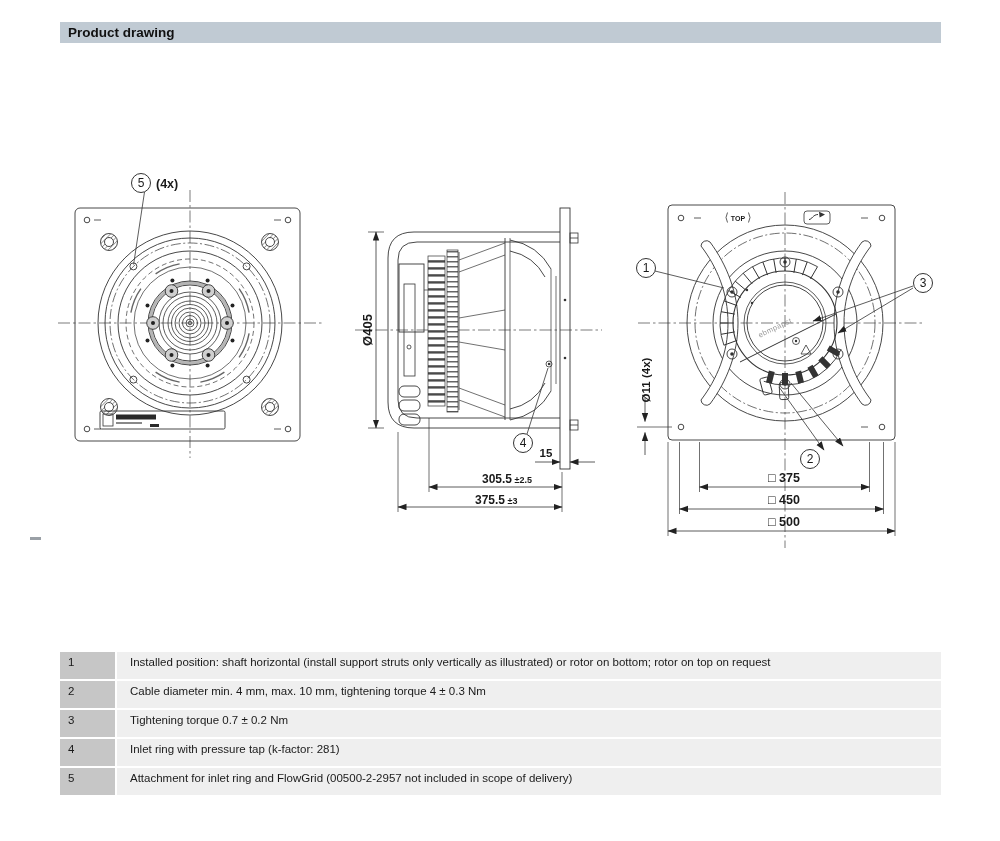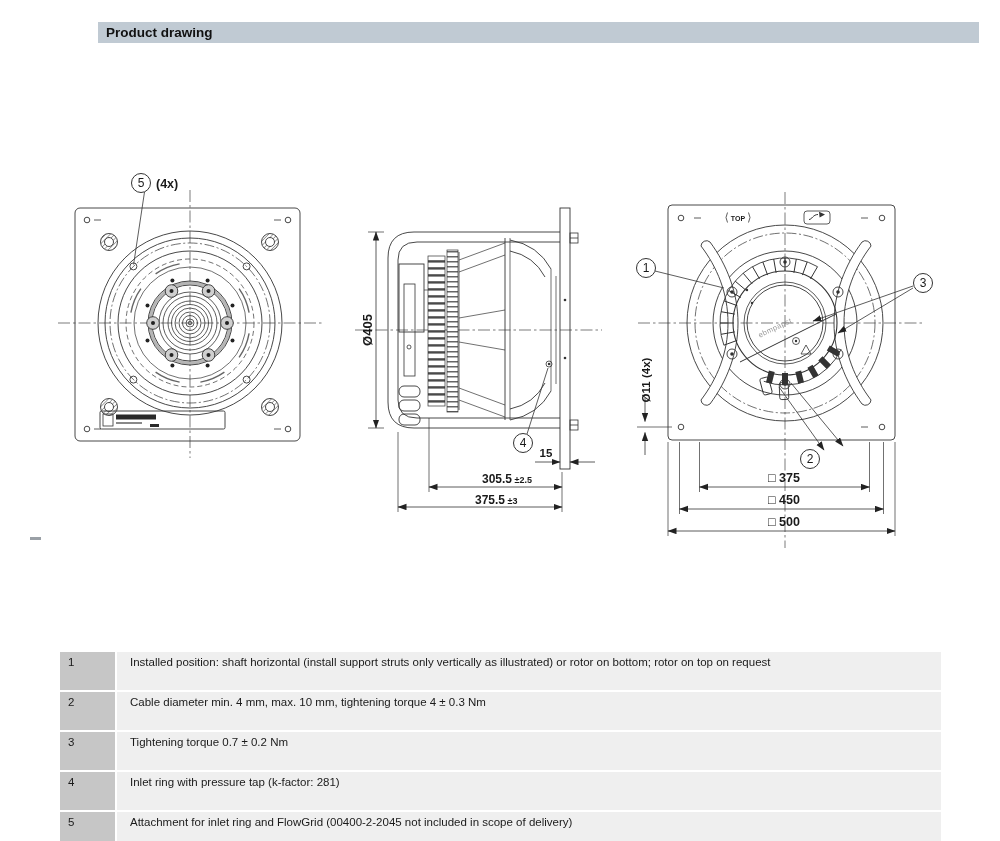--- a/index.html
+++ b/index.html
@@ -1,35 +1,35 @@
 <!DOCTYPE html>
 <html><head>
 <meta charset="utf-8">
 <style>
   html,body{margin:0;padding:0;background:#fff;}
   .page{position:relative;width:1000px;height:841px;background:#fff;overflow:hidden;
         font-family:"Liberation Sans","DejaVu Sans",sans-serif;color:#1a1a1a;}
   .section-header{position:absolute;left:60px;top:22px;width:881px;height:21px;
-        background:#c0cad3;display:flex;align-items:center;box-sizing:border-box;padding-left:8px;margin-left:38px;}
+        background:#c0cad3;display:flex;align-items:center;box-sizing:border-box;padding-left:8px;}
   .section-header span{font-size:13.5px;font-weight:bold;color:#111;}
   .drawing-area{position:absolute;left:0;top:0;width:1000px;height:620px;}
   svg{display:block;}
   svg text{font-family:"Liberation Sans","DejaVu Sans",sans-serif;fill:#1a1a1a;}
   .dim{font-size:12px;font-weight:bold;}
   .dimsm{font-size:9px;font-weight:bold;}
   .balloon-t{font-size:12px;}
   .qty{font-size:12.5px;font-weight:bold;}
   .brand{font-size:7.5px;fill:#9a9a9a;letter-spacing:.4px;}
   .topt{font-size:7px;font-weight:bold;}
   .cl{stroke:#444;stroke-width:.7;stroke-dasharray:12 3 2.5 3;}
   .tick-mark{position:absolute;left:30px;top:537px;width:11px;height:3px;background:#9aa0a6;}
   .notes{position:absolute;left:60px;top:652px;width:881px;font-size:11.5px;}
   .note-row{display:flex;margin-bottom:2px;}
   .num-cell{flex:0 0 55px;background:#c6c6c6;box-sizing:border-box;padding:3px 8px;line-height:15px;margin-right:2px;}
-  .text-cell{flex:1;background:#efefef;box-sizing:border-box;padding:3px 8px 20px 13px;line-height:15px;}
+  .text-cell{flex:1;background:#efefef;box-sizing:border-box;padding:3px 8px 9px 13px;line-height:15px;}
   .note-row.cont .text-cell{padding-right:110px;line-height:19px;}
 </style>
 </head>
 <body>
 
 <div class="page">
 
   <div class="section-header">
     <span>Product drawing</span>
   </div>
@@ -347,17 +347,17 @@
     <div class="note-row">
       <div class="num-cell">3</div>
       <div class="text-cell">Tightening torque 0.7 ± 0.2 Nm</div>
     </div>
     <div class="note-row">
       <div class="num-cell">4</div>
       <div class="text-cell">Inlet ring with pressure tap (k-factor: 281)</div>
     </div>
     <div class="note-row">
       <div class="num-cell">5</div>
-      <div class="text-cell">Attachment for inlet ring and FlowGrid (00400-2-2045 not included in scope of delivery)</div>
+      <div class="text-cell">Attachment for inlet ring and FlowGrid (00500-2-2957 not included in scope of delivery)</div>
     </div>
   </div>
 
 </div>
 
 </body></html>

